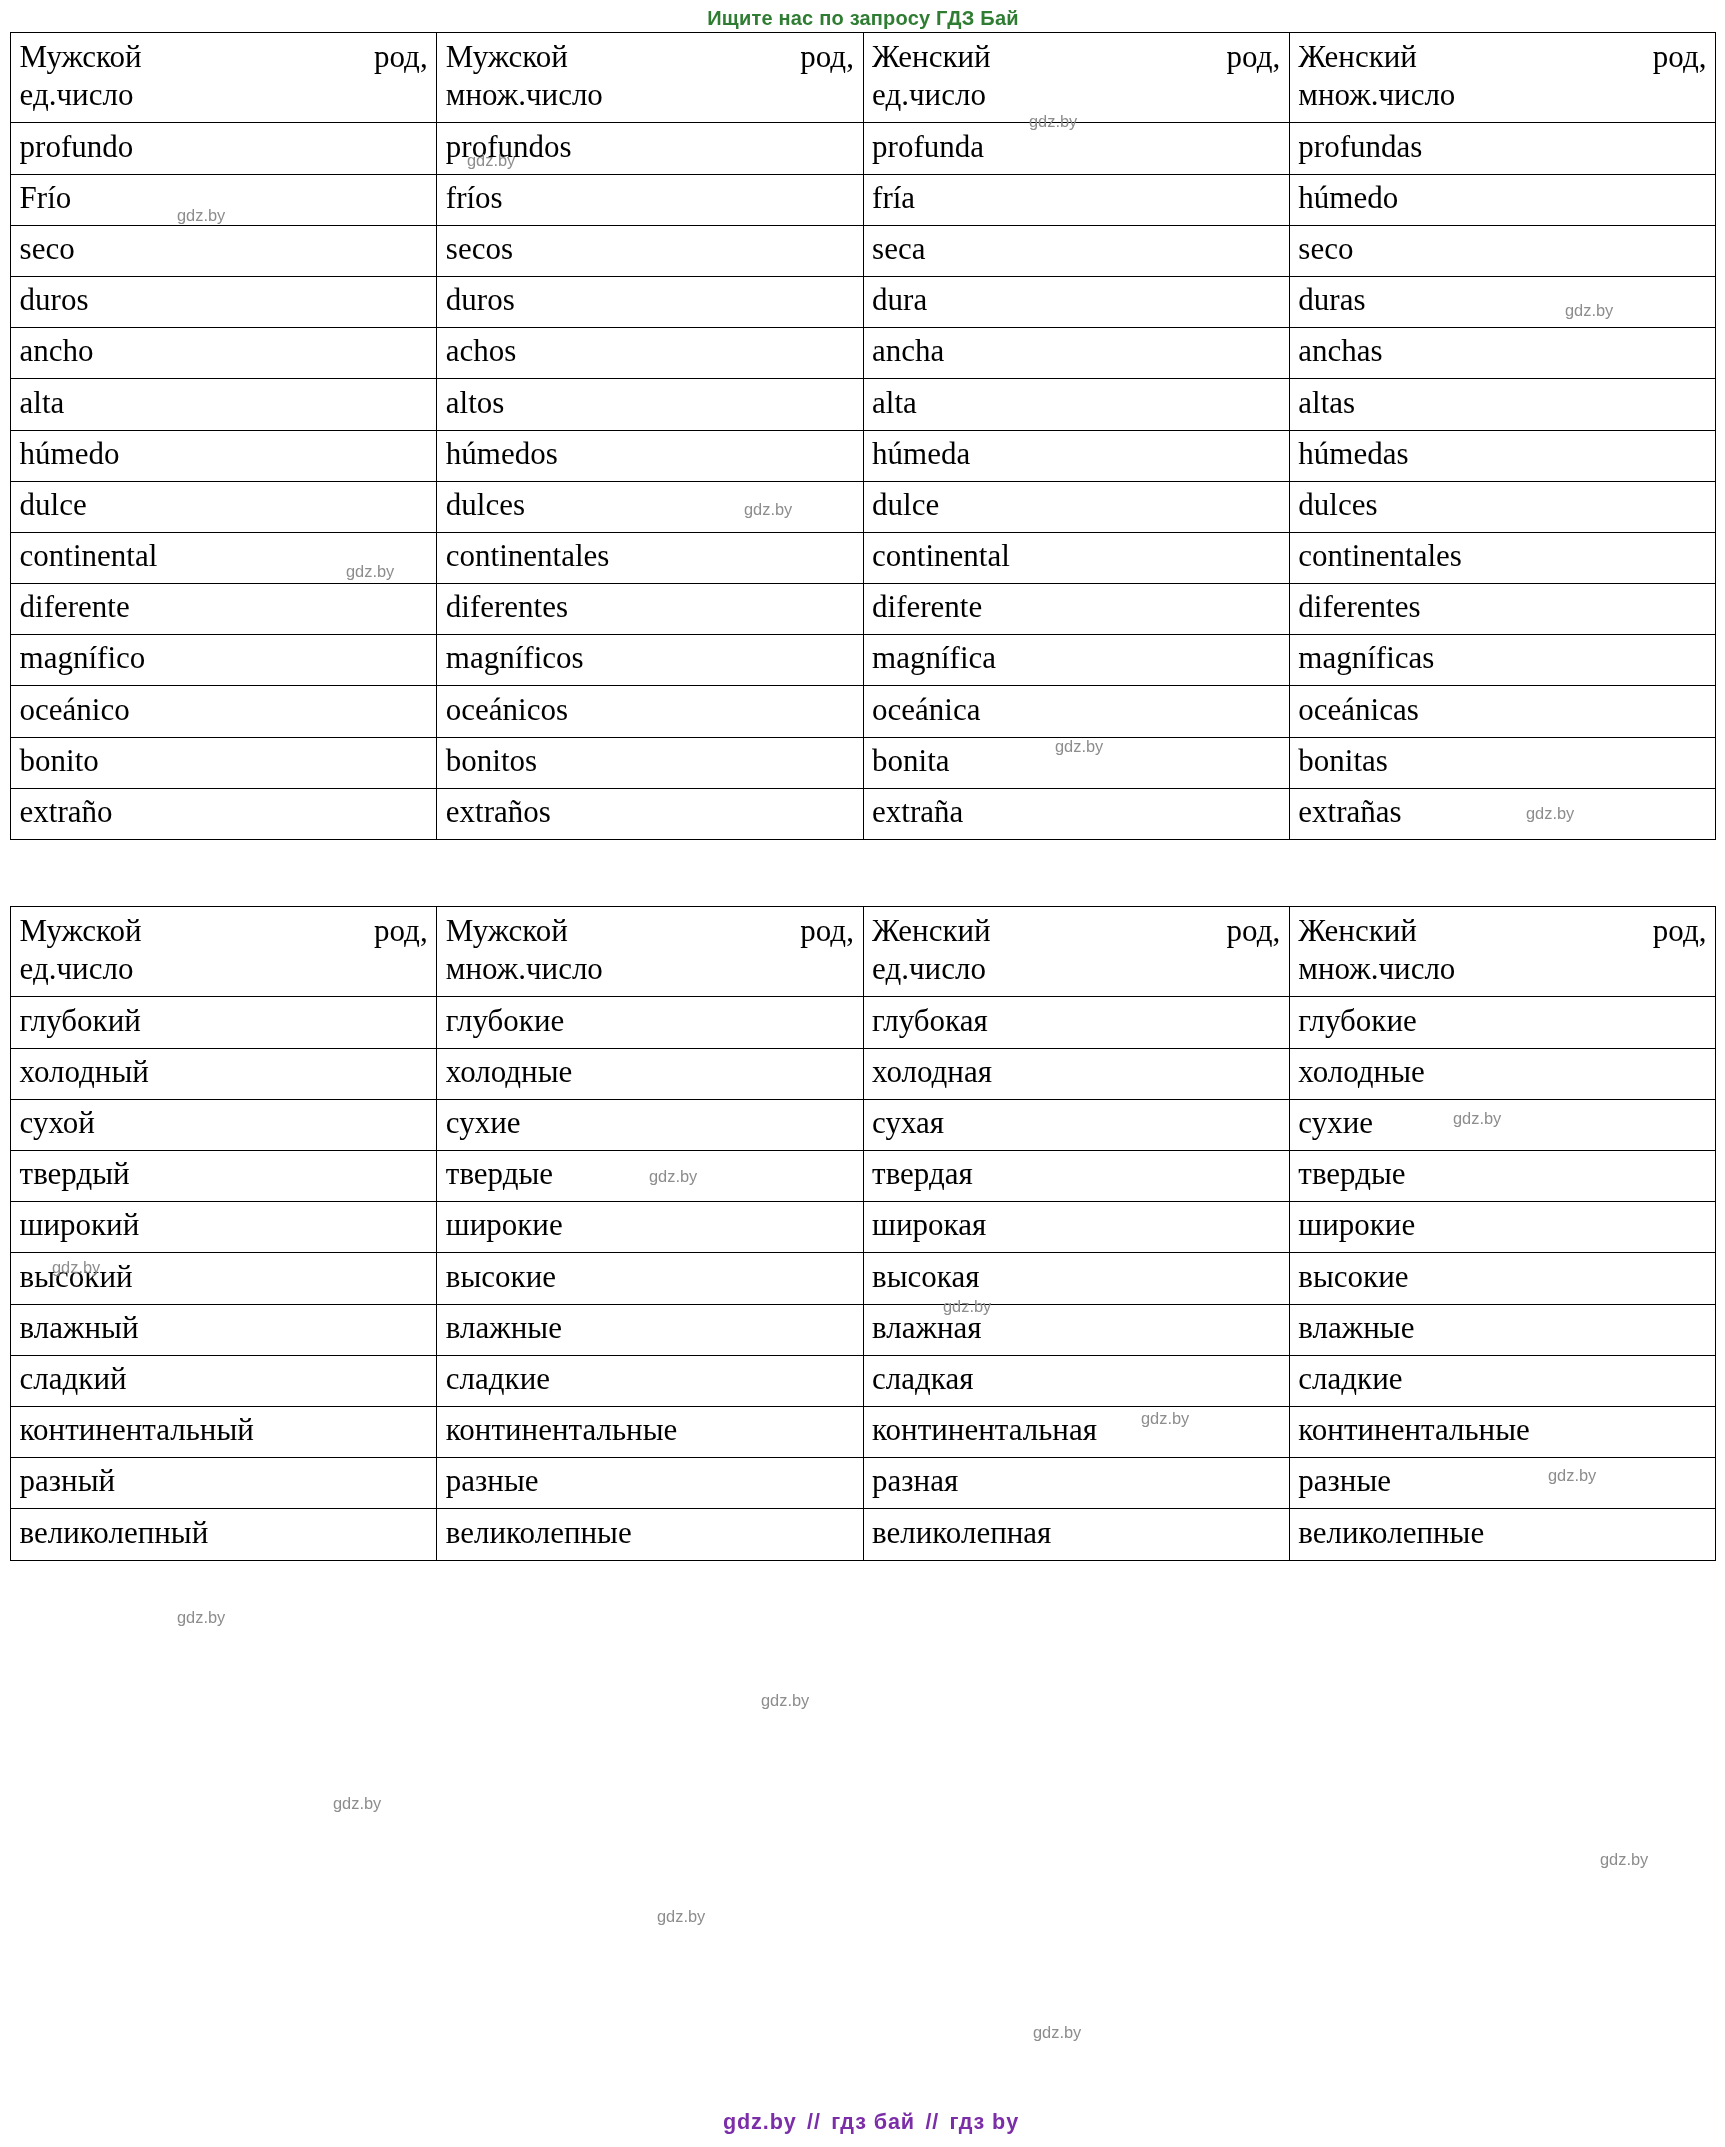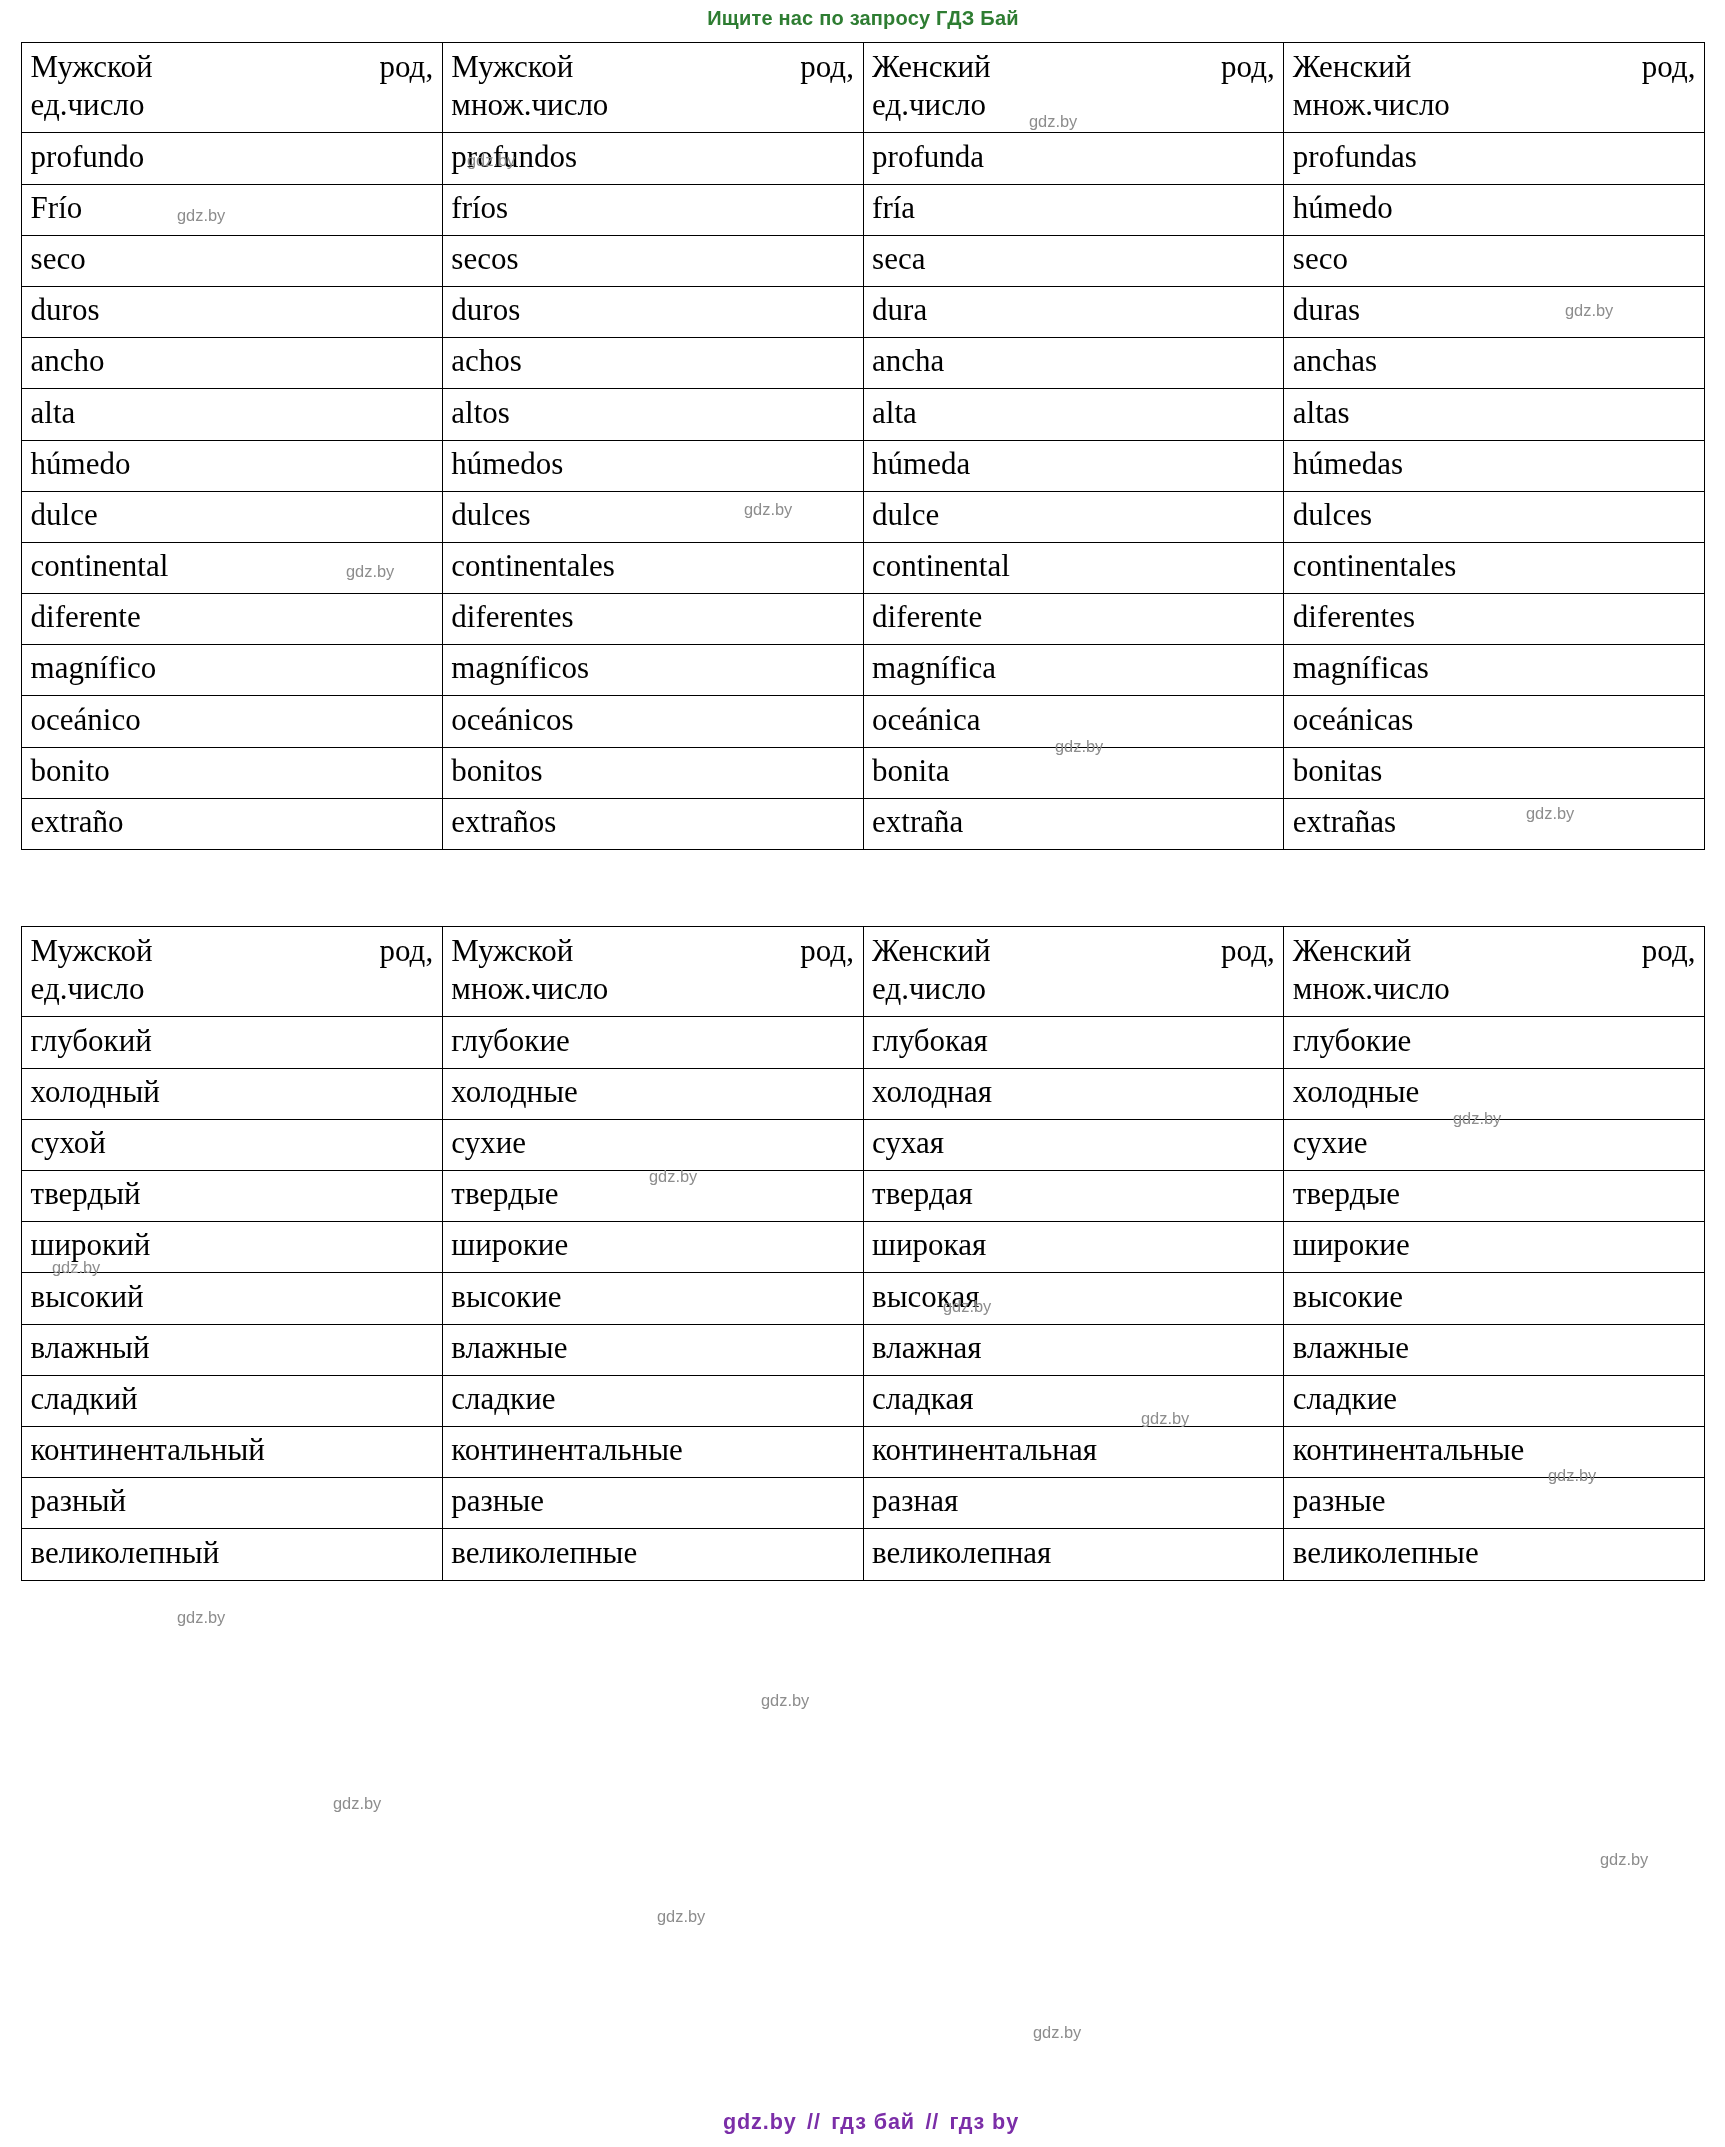--- a/index.html
+++ b/index.html
@@ -12,21 +12,21 @@
     min-height: 2147px;
     font-family: "Liberation Serif", serif;
     color: #000000;
     position: relative;
   }
   .page {
     position: relative;
     width: 1726px;
     min-height: 2147px;
     box-sizing: border-box;
-    padding: 0 21px;
+    padding: 0 10px;
   }
   .top-banner {
     text-align: center;
     color: #2e7d32;
     font-family: "Liberation Sans", sans-serif;
     font-weight: bold;
     font-size: 20px;
     padding-top: 7px;
     letter-spacing: 0.2px;
   }
@@ -36,21 +36,21 @@
     font-size: 35px;
     line-height: 1.28;
     text-align: justify;
     margin: 12px 5.2px 0 5.2px;
     letter-spacing: 0.3px;
   }
   table.grid {
     border-collapse: collapse;
     width: 100%;
     table-layout: fixed;
-    margin-top: 12px;
+    margin-top: 2px;
   }
   table.grid td {
     border: 1.7px solid #000000;
     padding: 5.2px 8.6px 7px 8.6px;
     font-size: 31px;
     line-height: 1.18;
     vertical-align: top;
     height: 38px;
     position: relative;
     overflow: visible;

